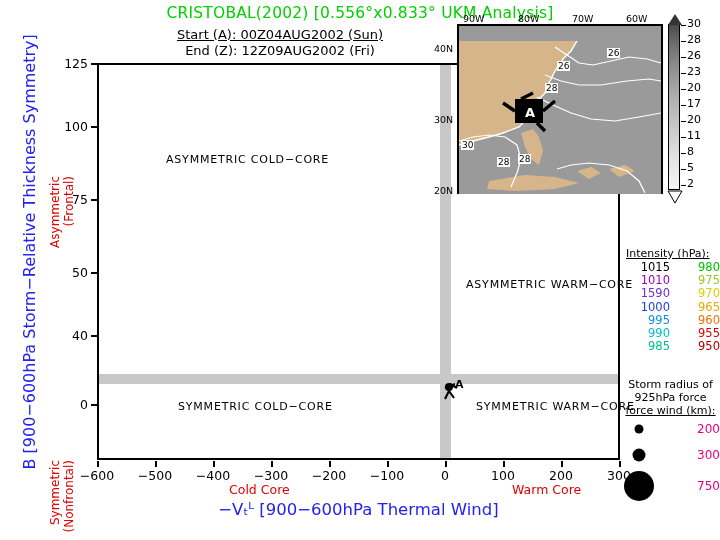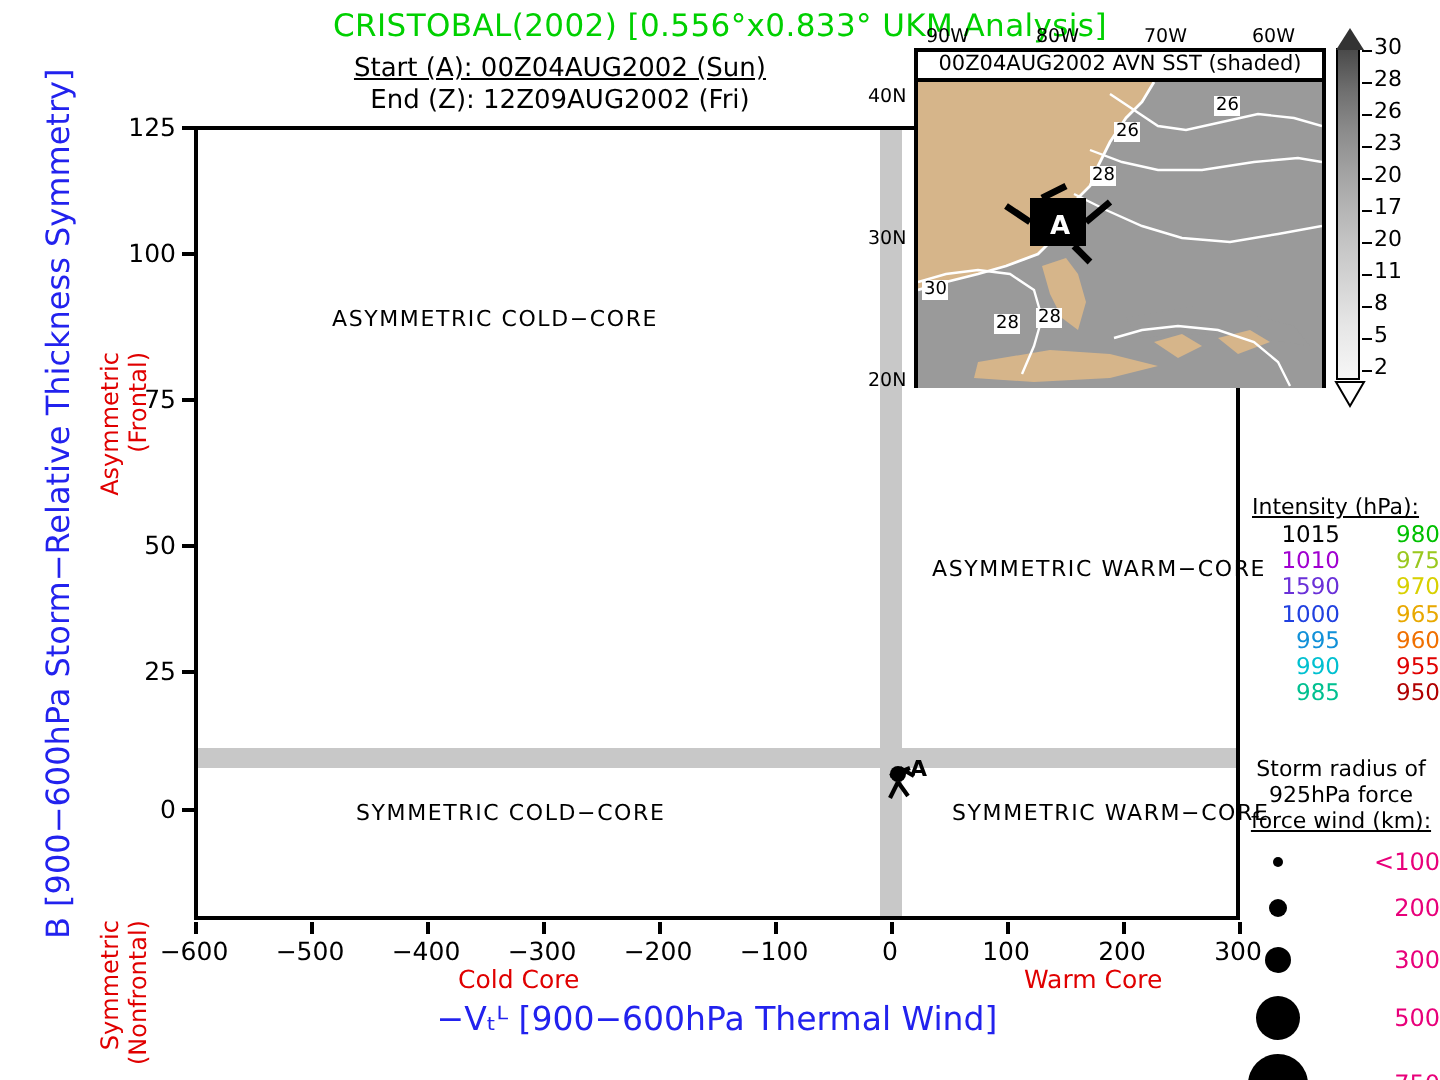--- a/index.html
+++ b/index.html
@@ -94,21 +94,21 @@
 <div class="abs ytick" style="top:126px"></div>
 <div class="abs ytick" style="top:199px"></div>
 <div class="abs ytick" style="top:272px"></div>
 <div class="abs ytick" style="top:335px"></div>
 <div class="abs ytick" style="top:404px"></div>
 
 <div class="ylab" style="left:46px;top:56px">125</div>
 <div class="ylab" style="left:46px;top:119px">100</div>
 <div class="ylab" style="left:46px;top:192px">75</div>
 <div class="ylab" style="left:46px;top:265px">50</div>
-<div class="ylab" style="left:46px;top:328px">25</div>
+<div class="ylab" style="left:46px;top:328px">40</div>
 <div class="ylab" style="left:46px;top:397px">0</div>
 
 <div class="abs xtick" style="left:97px"></div>
 <div class="abs xtick" style="left:155px"></div>
 <div class="abs xtick" style="left:213px"></div>
 <div class="abs xtick" style="left:271px"></div>
 <div class="abs xtick" style="left:329px"></div>
 <div class="abs xtick" style="left:387px"></div>
 <div class="abs xtick" style="left:445px"></div>
 <div class="abs xtick" style="left:503px"></div>
@@ -142,21 +142,20 @@
 <div class="quad" style="left:178px;top:400px">SYMMETRIC COLD−CORE</div>
 <div class="quad" style="left:476px;top:400px">SYMMETRIC WARM−CORE</div>
 
 <svg class="abs" id="markerA" style="left:441px;top:378px;width:26px;height:24px" viewBox="0 0 26 24">
   <circle cx="8" cy="9" r="4" fill="#000"></circle>
   <path d="M8 13 L4 21 M8 13 L13 20 M4 10 L14 6 M9 6 L16 10" stroke="#000" stroke-width="2.1" fill="none"></path>
   <text x="14" y="10" font-family="DejaVu Sans, sans-serif" font-size="11" font-weight="bold" fill="#000">A</text>
 </svg>
 
 <div class="abs" id="mapbox">
-  <div id="maphdr">00Z04AUG2002 AVN SST (shaded)</div>
   <div id="mapcanvas">
     <svg width="202" height="153" viewBox="0 0 202 153">
       <rect x="0" y="0" width="202" height="153" fill="#9a9a9a"></rect>
 
       <path d="M0,0 L118,0 L112,10 L104,18 L96,30 L90,42 L86,52 L78,60 L70,66 L68,78
                L60,86 L44,92 L30,96 L14,100 L0,104 Z" fill="#d6b58a"></path>
       <path d="M62,92 L74,88 L80,96 L84,110 L80,124 L72,118 L66,106 Z" fill="#d6b58a"></path>
       <path d="M104,118 L140,112 L166,116 L188,122 L196,132 L170,128 L138,126 L110,128 Z" fill="#9a9a9a"></path>
       <path d="M30,140 L66,134 L96,136 L120,142 L96,148 L58,150 L28,148 Z" fill="#d6b58a"></path>
       <path d="M118,130 L132,126 L142,132 L130,138 Z" fill="#d6b58a"></path>
@@ -255,33 +254,25 @@
     <span style="color:#00c090">985</span>
     <span style="color:#b00000">950</span>
   </div>
 </div>
 
 <div class="abs" id="radlegend">
   <div class="rl">Storm radius of</div>
   <div class="rl">925hPa force</div>
   <div class="rl u">force wind (km):</div>
 
-  <div class="radrow" style="height:22px;margin-top:3px">
-    <span class="raddot" style="top:11px;width:5px;height:5px"></span>
-    <span class="radval" style="top:11px">&lt;100</span>
-  </div>
   <div class="radrow" style="height:25px">
     <span class="raddot" style="top:12px;width:9px;height:9px"></span>
     <span class="radval" style="top:12px">200</span>
   </div>
   <div class="radrow" style="height:27px">
     <span class="raddot" style="top:13px;width:13px;height:13px"></span>
     <span class="radval" style="top:13px">300</span>
   </div>
-  <div class="radrow" style="height:31px">
-    <span class="raddot" style="top:15px;width:22px;height:22px"></span>
-    <span class="radval" style="top:15px">500</span>
-  </div>
   <div class="radrow" style="height:34px">
     <span class="raddot" style="top:17px;width:30px;height:30px"></span>
     <span class="radval" style="top:17px">750</span>
   </div>
 </div>
 
 </body></html>

